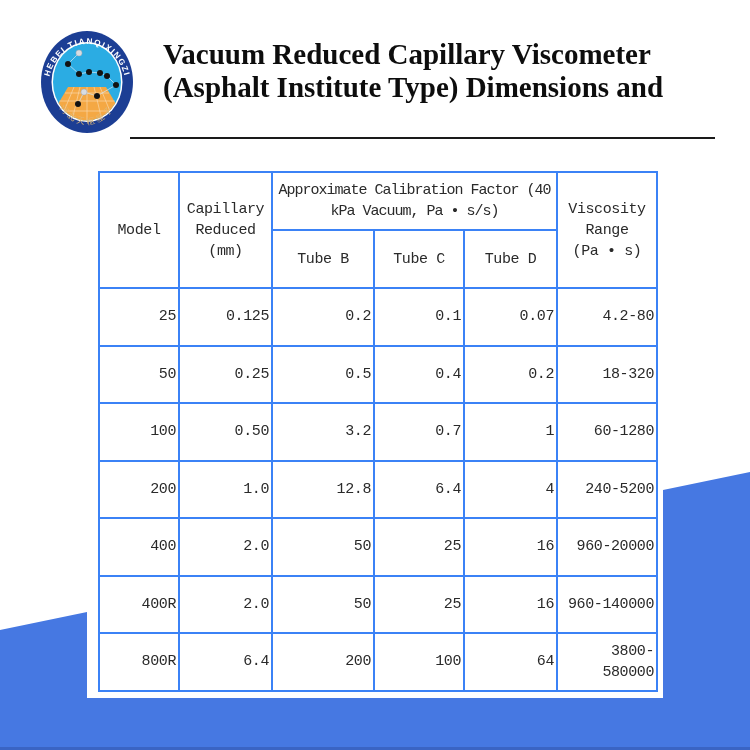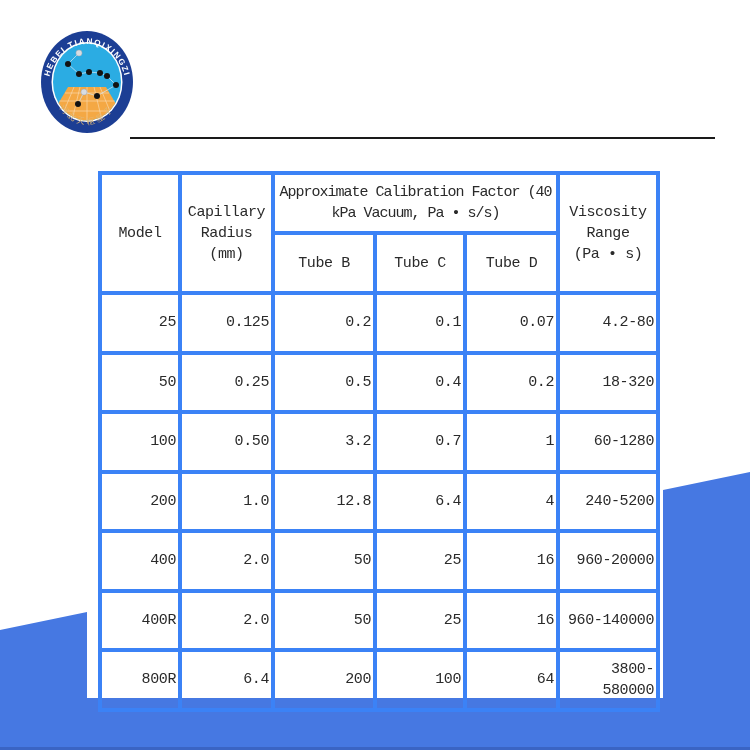--- a/index.html
+++ b/index.html
@@ -23,21 +23,21 @@
   .title div{white-space:nowrap;}
   .title-underline{position:absolute;left:130px;top:137px;width:585px;height:2px;background:#1a1a1a;}
   
   table.spec{
     position:absolute;left:98px;top:171px;width:558px;
     table-layout:fixed;border-collapse:collapse;
     font-family:"Liberation Mono",monospace;font-size:15px;
     letter-spacing:-0.4px;color:#2a2a2a;
   }
   table.spec th,table.spec td{
-    border:4px solid #3b82f6;text-align:center;vertical-align:middle;
+    border:2px solid #3b82f6;text-align:center;vertical-align:middle;
     padding:0 2px;font-weight:normal;line-height:21px;
   }
   table.spec{border:2px solid #606060;}
   table.spec thead th{height:56px;}
   table.spec tbody td{height:55.5px;text-align:right;}
   .wrap-lines{white-space:pre-line;}
   .cal-head{white-space:pre;letter-spacing:-1px;line-height:22px;}
 </style>
 </head>
 <body>
@@ -89,37 +89,39 @@
     <path id="arcBottom" d="M 13 60 A 33.5 40 0 0 0 79 60" fill="none"></path>
     <text font-family="Liberation Sans, sans-serif" font-size="8.2" font-weight="bold" fill="#ffffff" letter-spacing="1.4">
       <textPath href="#arcTop" startOffset="50%" text-anchor="middle">HEBEI TIANQIXINGZI</textPath>
     </text>
     <text font-family="Liberation Sans, sans-serif" font-size="8.5" fill="#E2B873" letter-spacing="2.5">
       <textPath href="#arcBottom" startOffset="50%" text-anchor="middle">河北天枢星子</textPath>
     </text>
   </svg>
 
   <div class="title">
+    <div>Vacuum Reduced Capillary Viscometer</div>
+    <div>(Asphalt Institute Type) Dimensions and</div>
   </div>
   <div class="title-underline"></div>
 
   <table class="spec">
     <colgroup>
       <col style="width:80px">
         <col style="width:93px">
         <col style="width:102px">
       <col style="width:90px">
         <col style="width:93px">
         <col style="width:100px">
     </colgroup>
     <thead>
       <tr>
         <th rowspan="2">Model</th>
         <th rowspan="2" class="wrap-lines">Capillary
-Radius
+Reduced
 (mm)</th>
         <th colspan="3" class="cal-head">Approximate Calibration Factor (40
 kPa Vacuum, Pa • s/s)</th>
         <th rowspan="2" class="wrap-lines">Viscosity
 Range
 (Pa • s)</th>
       </tr>
       <tr>
         <th>Tube B</th>
         <th>Tube C</th>

